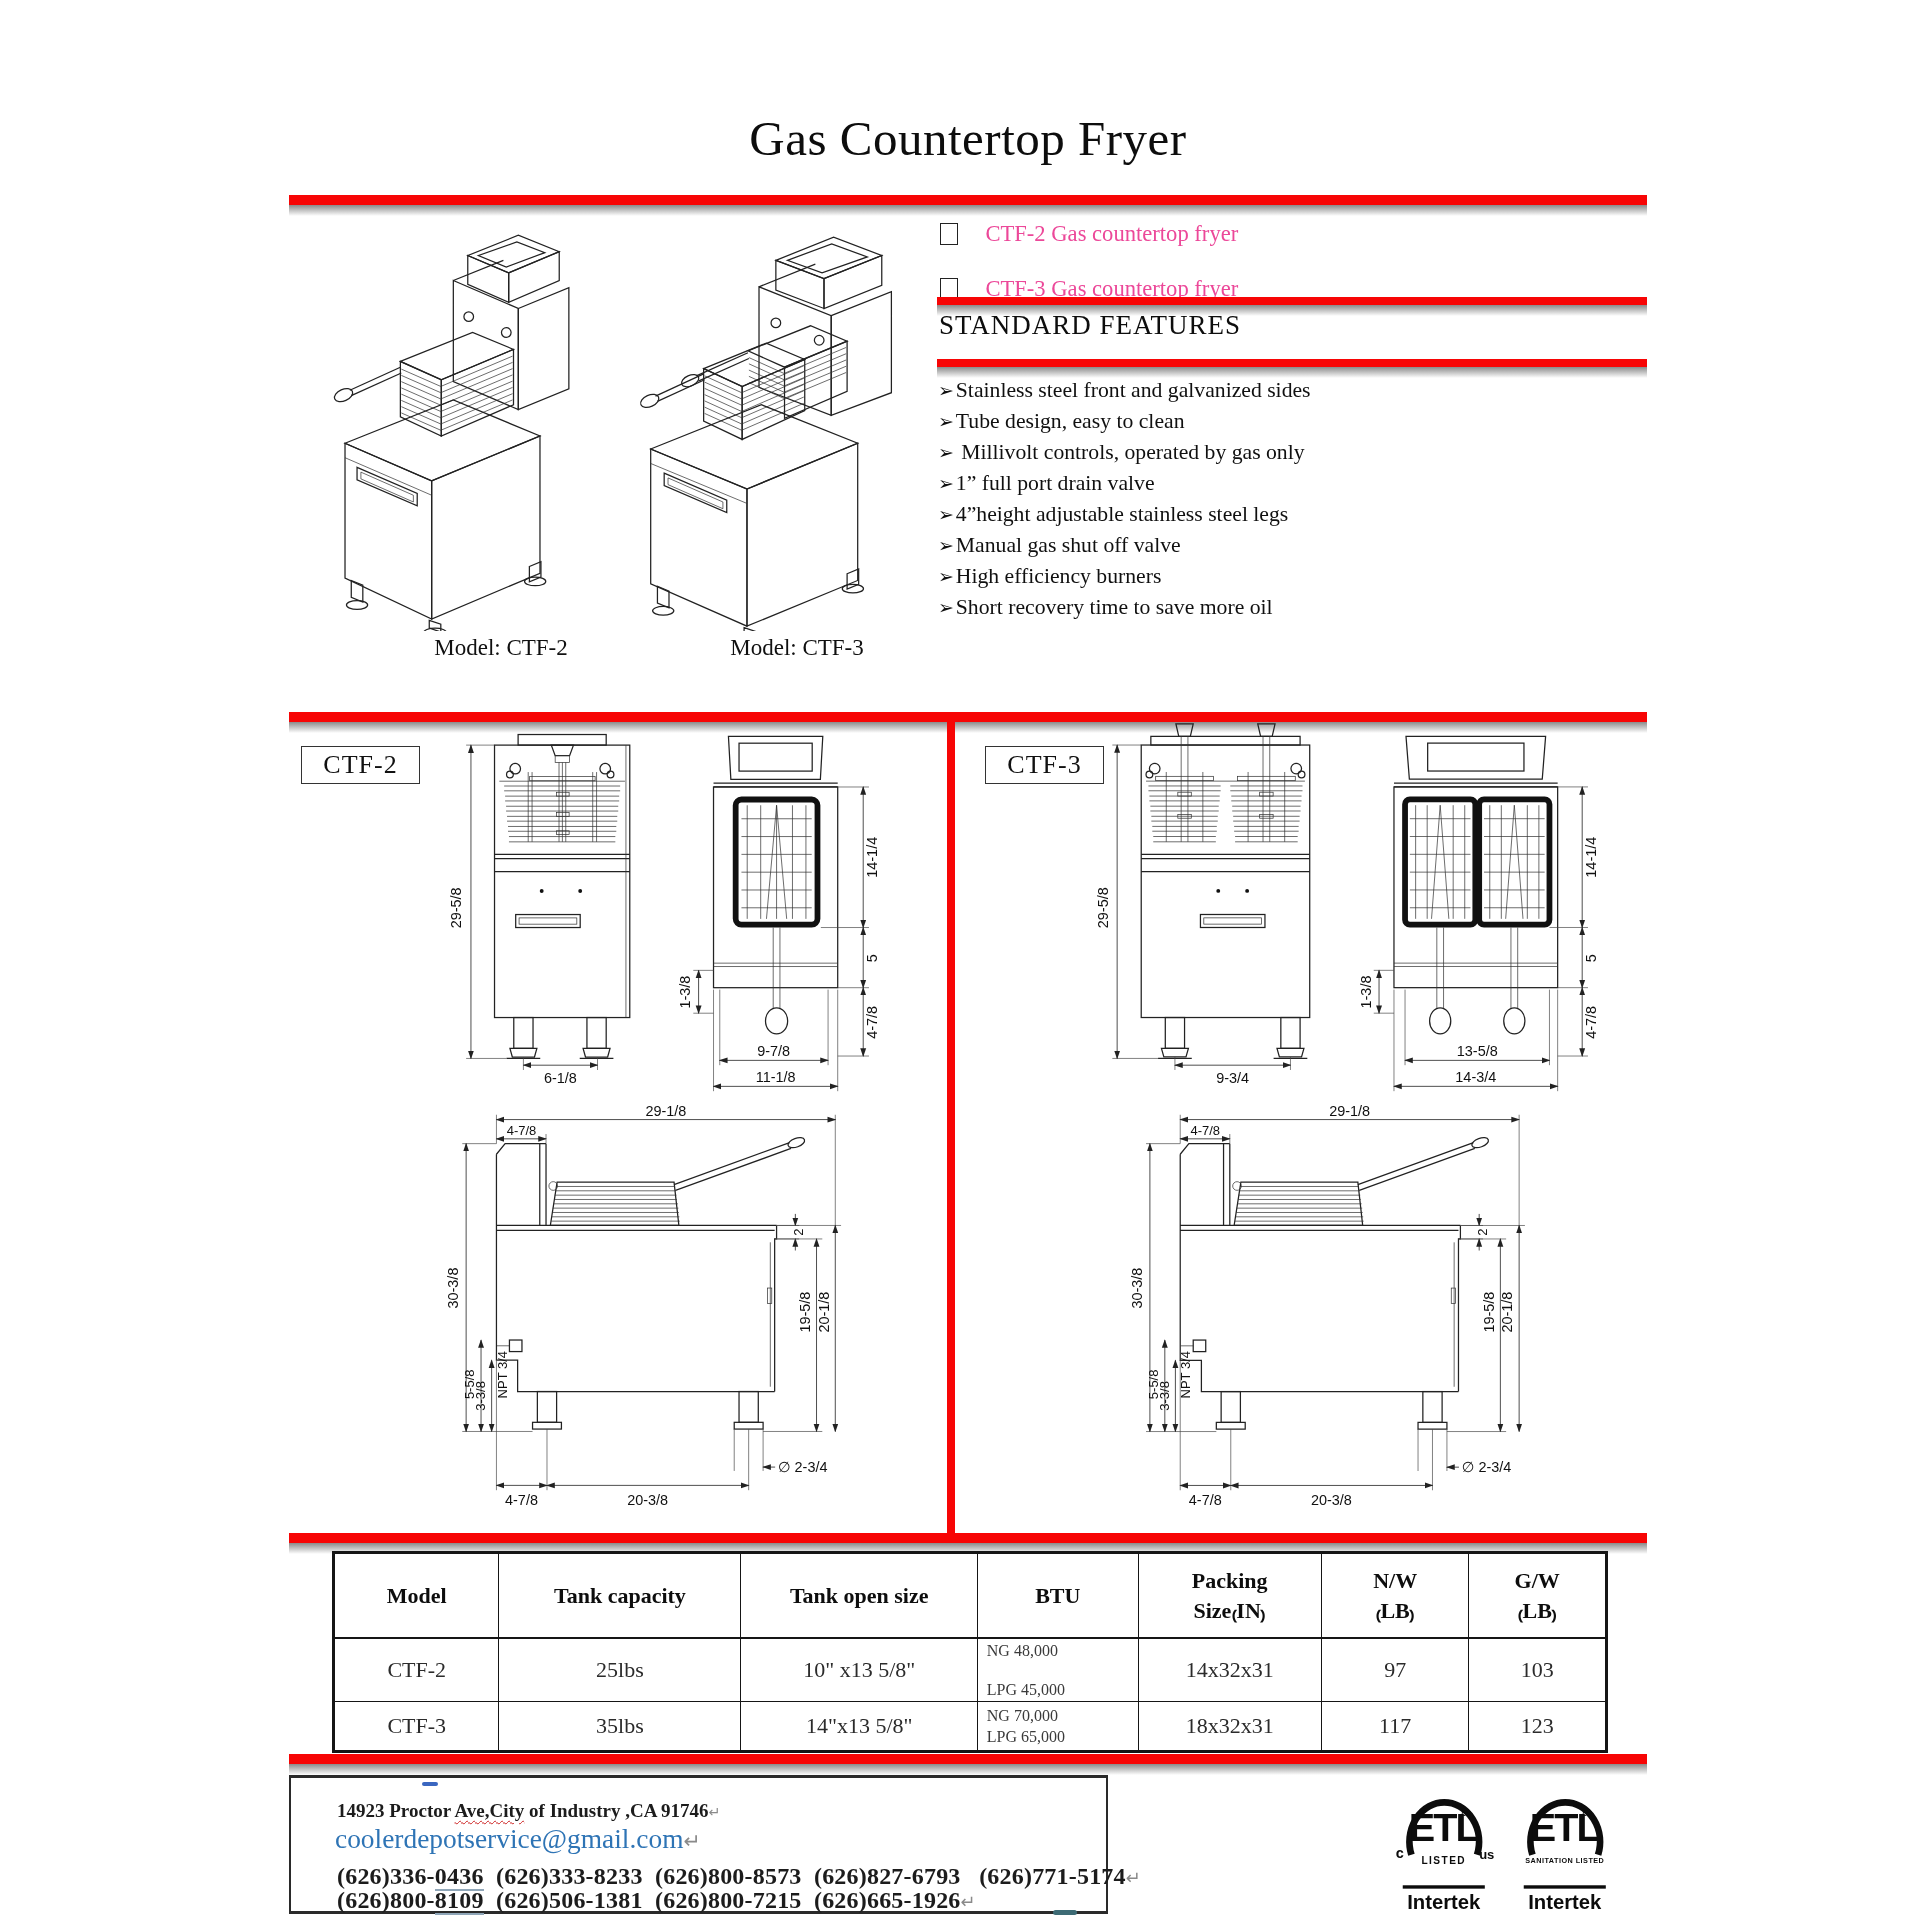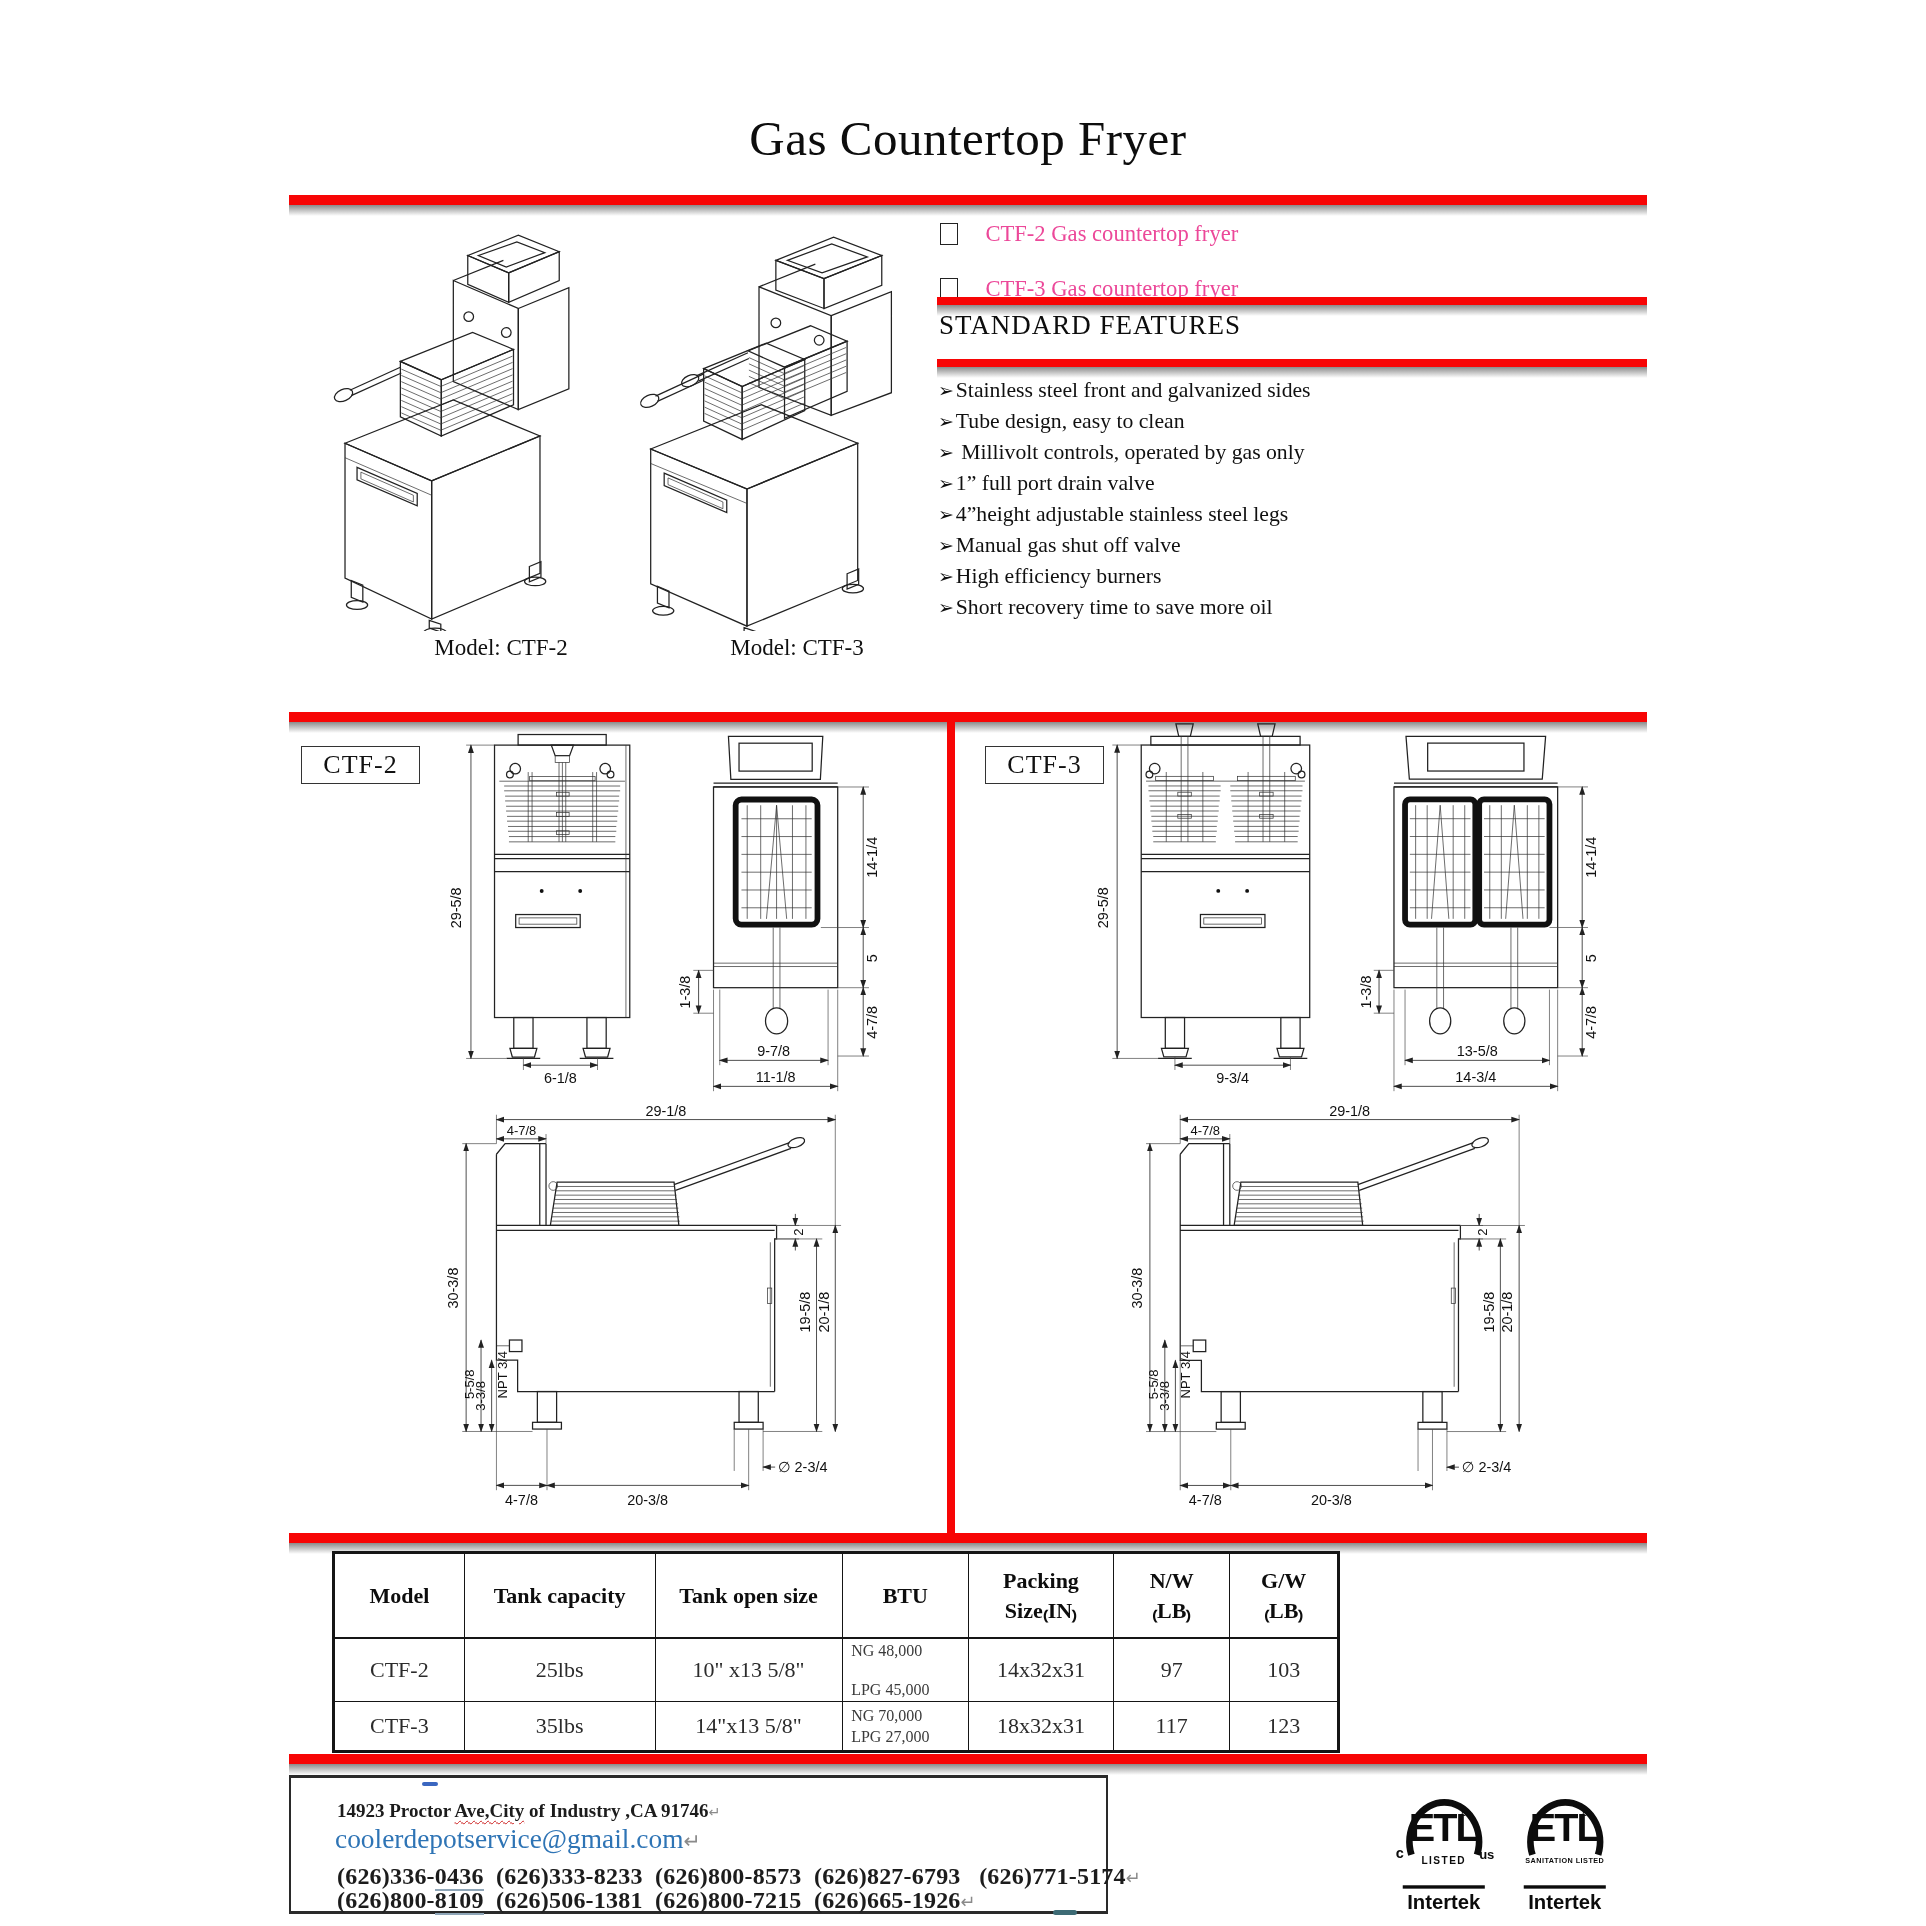--- a/index.html
+++ b/index.html
@@ -34,21 +34,21 @@
   .ln{fill:none;stroke:#222;stroke-width:2.6px;}
   .lnt{fill:none;stroke:#333;stroke-width:1.5px;}
   .lnk{fill:none;stroke:#111;stroke-width:12px;}
   .fillb{fill:#111;stroke:none;}
   .dim{fill:none;stroke:#333;stroke-width:1.8px;}
   .ext{fill:none;stroke:#444;stroke-width:1.4px;}
   .dtxt{font-family:"Liberation Sans",sans-serif;font-size:30px;fill:#111;}
   .dtxt.sm{font-size:27px;}
 
   
-  .spec{position:absolute;left:332px;top:1551px;width:1008px;border-collapse:collapse;background:#fff;}
+  .spec{position:absolute;left:332px;top:1551px;width:1276px;border-collapse:collapse;background:#fff;}
   .spec th,.spec td{border:1.9px solid #151515;text-align:center;vertical-align:middle;font-weight:normal;}
   .spec{border:3.4px solid #151515;}
   .spec thead th{font-weight:bold;font-size:22px;height:81px;color:#0d0d0d;}
   .spec tbody td{font-size:22px;color:#2b2b2b;}
   .spec tbody tr{height:50px;}
   .spec .btu{font-size:16px;line-height:21px;color:#3a3a3a;}
   .spec thead th{border-bottom:2.9px solid #151515;}
 
   
   .fbox{position:absolute;left:289px;top:1775px;width:815px;height:133px;border:2.4px solid #2a2a2a;border-top-width:3.9px;border-bottom-width:3.9px;background:#fff;text-decoration:underline;}
@@ -507,21 +507,21 @@
         <td>14x32x31</td>
         <td>97</td>
         <td>103</td>
       </tr>
       <tr>
         <td>CTF-3</td>
         <td>35lbs</td>
         <td>14"x13 5/8"</td>
         <td class="btu" style="text-align:left;padding-left:8.7px;">
             <div>NG 70,000</div>
-            <div>LPG 27,000</div>
+            <div>LPG 65,000</div>
           </td>
         <td>18x32x31</td>
         <td>117</td>
         <td>123</td>
       </tr>
     </tbody>
   </table>
 
   <div class="hbar shadow" style="left:289px;top:1754px;width:1358px;height:9.6px;"></div>
 

